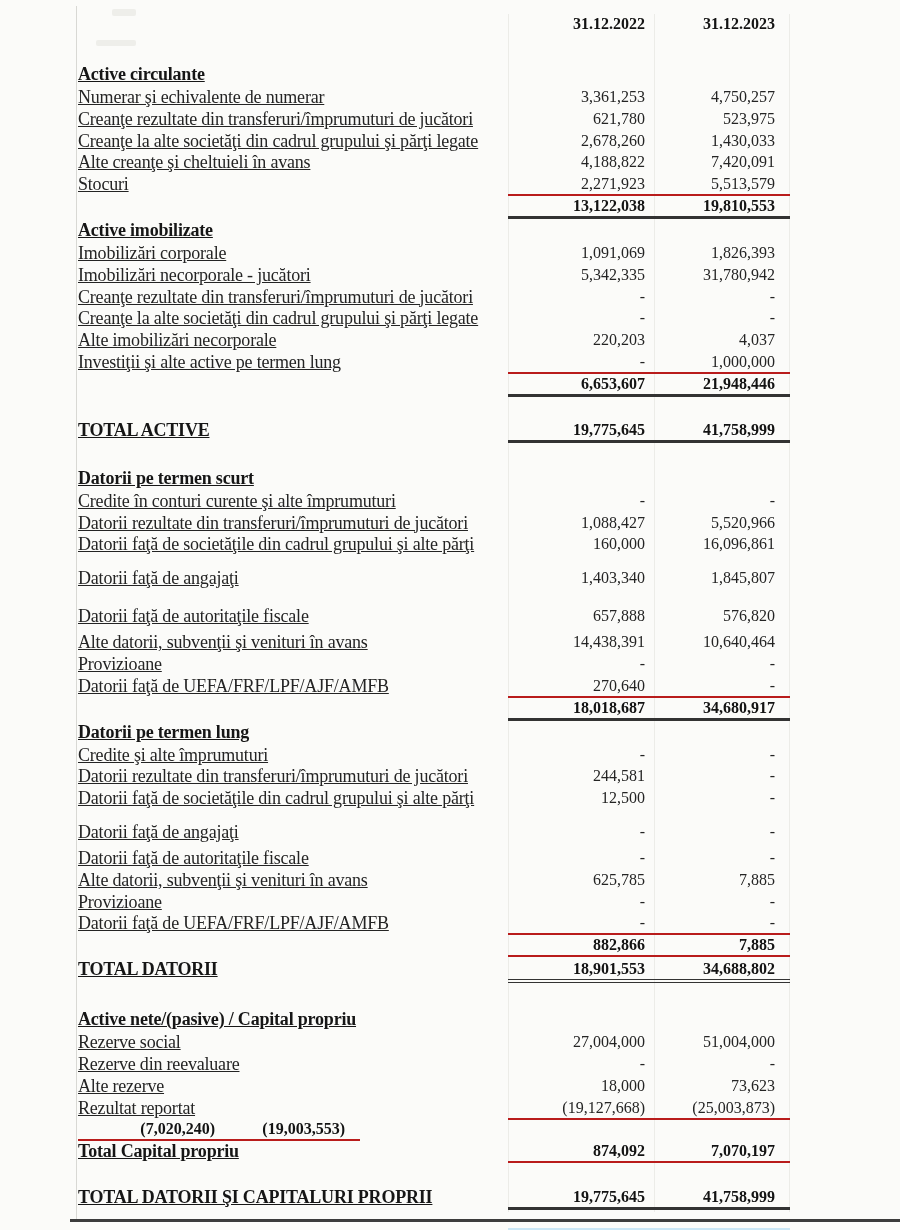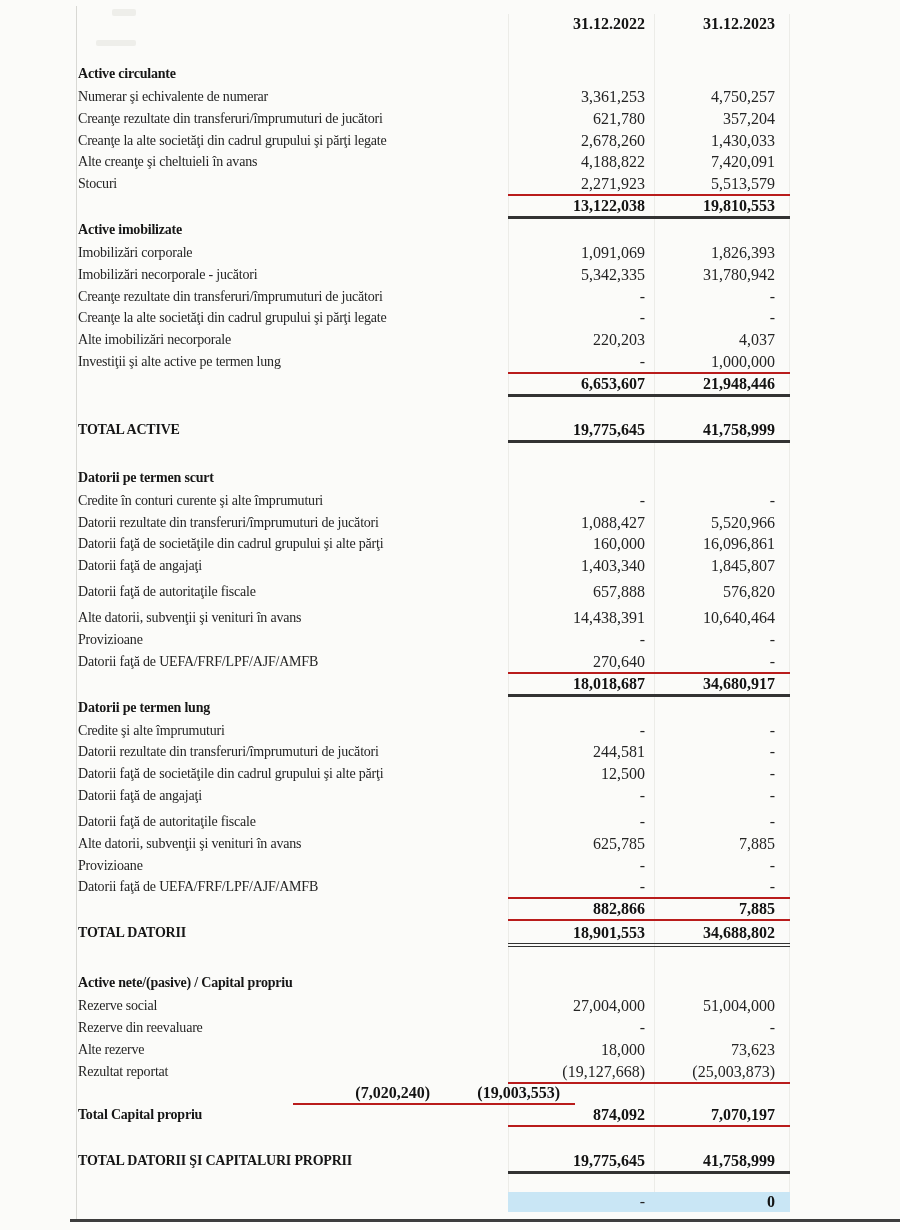--- a/index.html
+++ b/index.html
@@ -11,30 +11,30 @@
     position:relative;
     overflow:hidden;
   }
   .edge-line{position:absolute;left:76px;top:6px;height:1214px;width:1px;background:#d8d8d4;}
   .vline{position:absolute;top:14px;height:1198px;width:1px;background:#ecece8;}
   .v1{left:508px;}.v2{left:654px;}.v3{left:789px;}
   .smudge{position:absolute;background:#eeeeea;border-radius:2px;}
   .bottom-rule{position:absolute;left:70px;width:830px;top:1219px;height:3px;background:#3c3c3c;}
 
   .table{position:absolute;left:78px;top:14px;width:712px;}
-  .row{display:flex;align-items:flex-start;height:21.8px;box-sizing:border-box;justify-content:center;}
+  .row{display:flex;align-items:flex-start;height:21.8px;box-sizing:border-box;}
   .row.header{height:26px;margin-bottom:24px;}
   .row.section{height:23px;}
   .row.subtotal{height:24px;}
   .row.total{height:26px;}
-  .row.tall{height:26px;}
+  .row.tall{height:26px;margin-top:12px;}
   .cell-label{
     width:430px;box-sizing:border-box;padding-right:4px;
-    font-size:14px;letter-spacing:-0.2px;line-height:20px;
-    white-space:nowrap;color:#242424;
+    font-size:18px;letter-spacing:-0.2px;line-height:20px;
+    white-space:nowrap;color:#242424;text-decoration:underline;
   }
   .row.section .cell-label,.row.total .cell-label{font-weight:bold;color:#161616;}
   .nums{width:282px;display:flex;box-sizing:border-box;}
   .cell-num{
     box-sizing:border-box;text-align:right;
     font-size:16px;line-height:20px;color:#242424;white-space:nowrap;
   }
   .c1{width:147px;padding-right:10px;}
   .c2{width:135px;padding-right:15px;}
   .cell-num.b{font-weight:bold;color:#131313;}
@@ -72,21 +72,21 @@
         <div class="cell-label">Numerar şi echivalente de numerar</div>
         <div class="nums">
           <div class="cell-num c1">3,361,253</div>
           <div class="cell-num c2">4,750,257</div>
         </div>
       </div>
       <div class="row item">
         <div class="cell-label">Creanţe rezultate din transferuri/împrumuturi de jucători</div>
         <div class="nums">
           <div class="cell-num c1">621,780</div>
-          <div class="cell-num c2">357,204</div>
+          <div class="cell-num c2">523,975</div>
         </div>
       </div>
       <div class="row item">
         <div class="cell-label">Creanţe la alte societăţi din cadrul grupului şi părţi legate</div>
         <div class="nums">
           <div class="cell-num c1">2,678,260</div>
           <div class="cell-num c2">1,430,033</div>
         </div>
       </div>
       <div class="row item">

